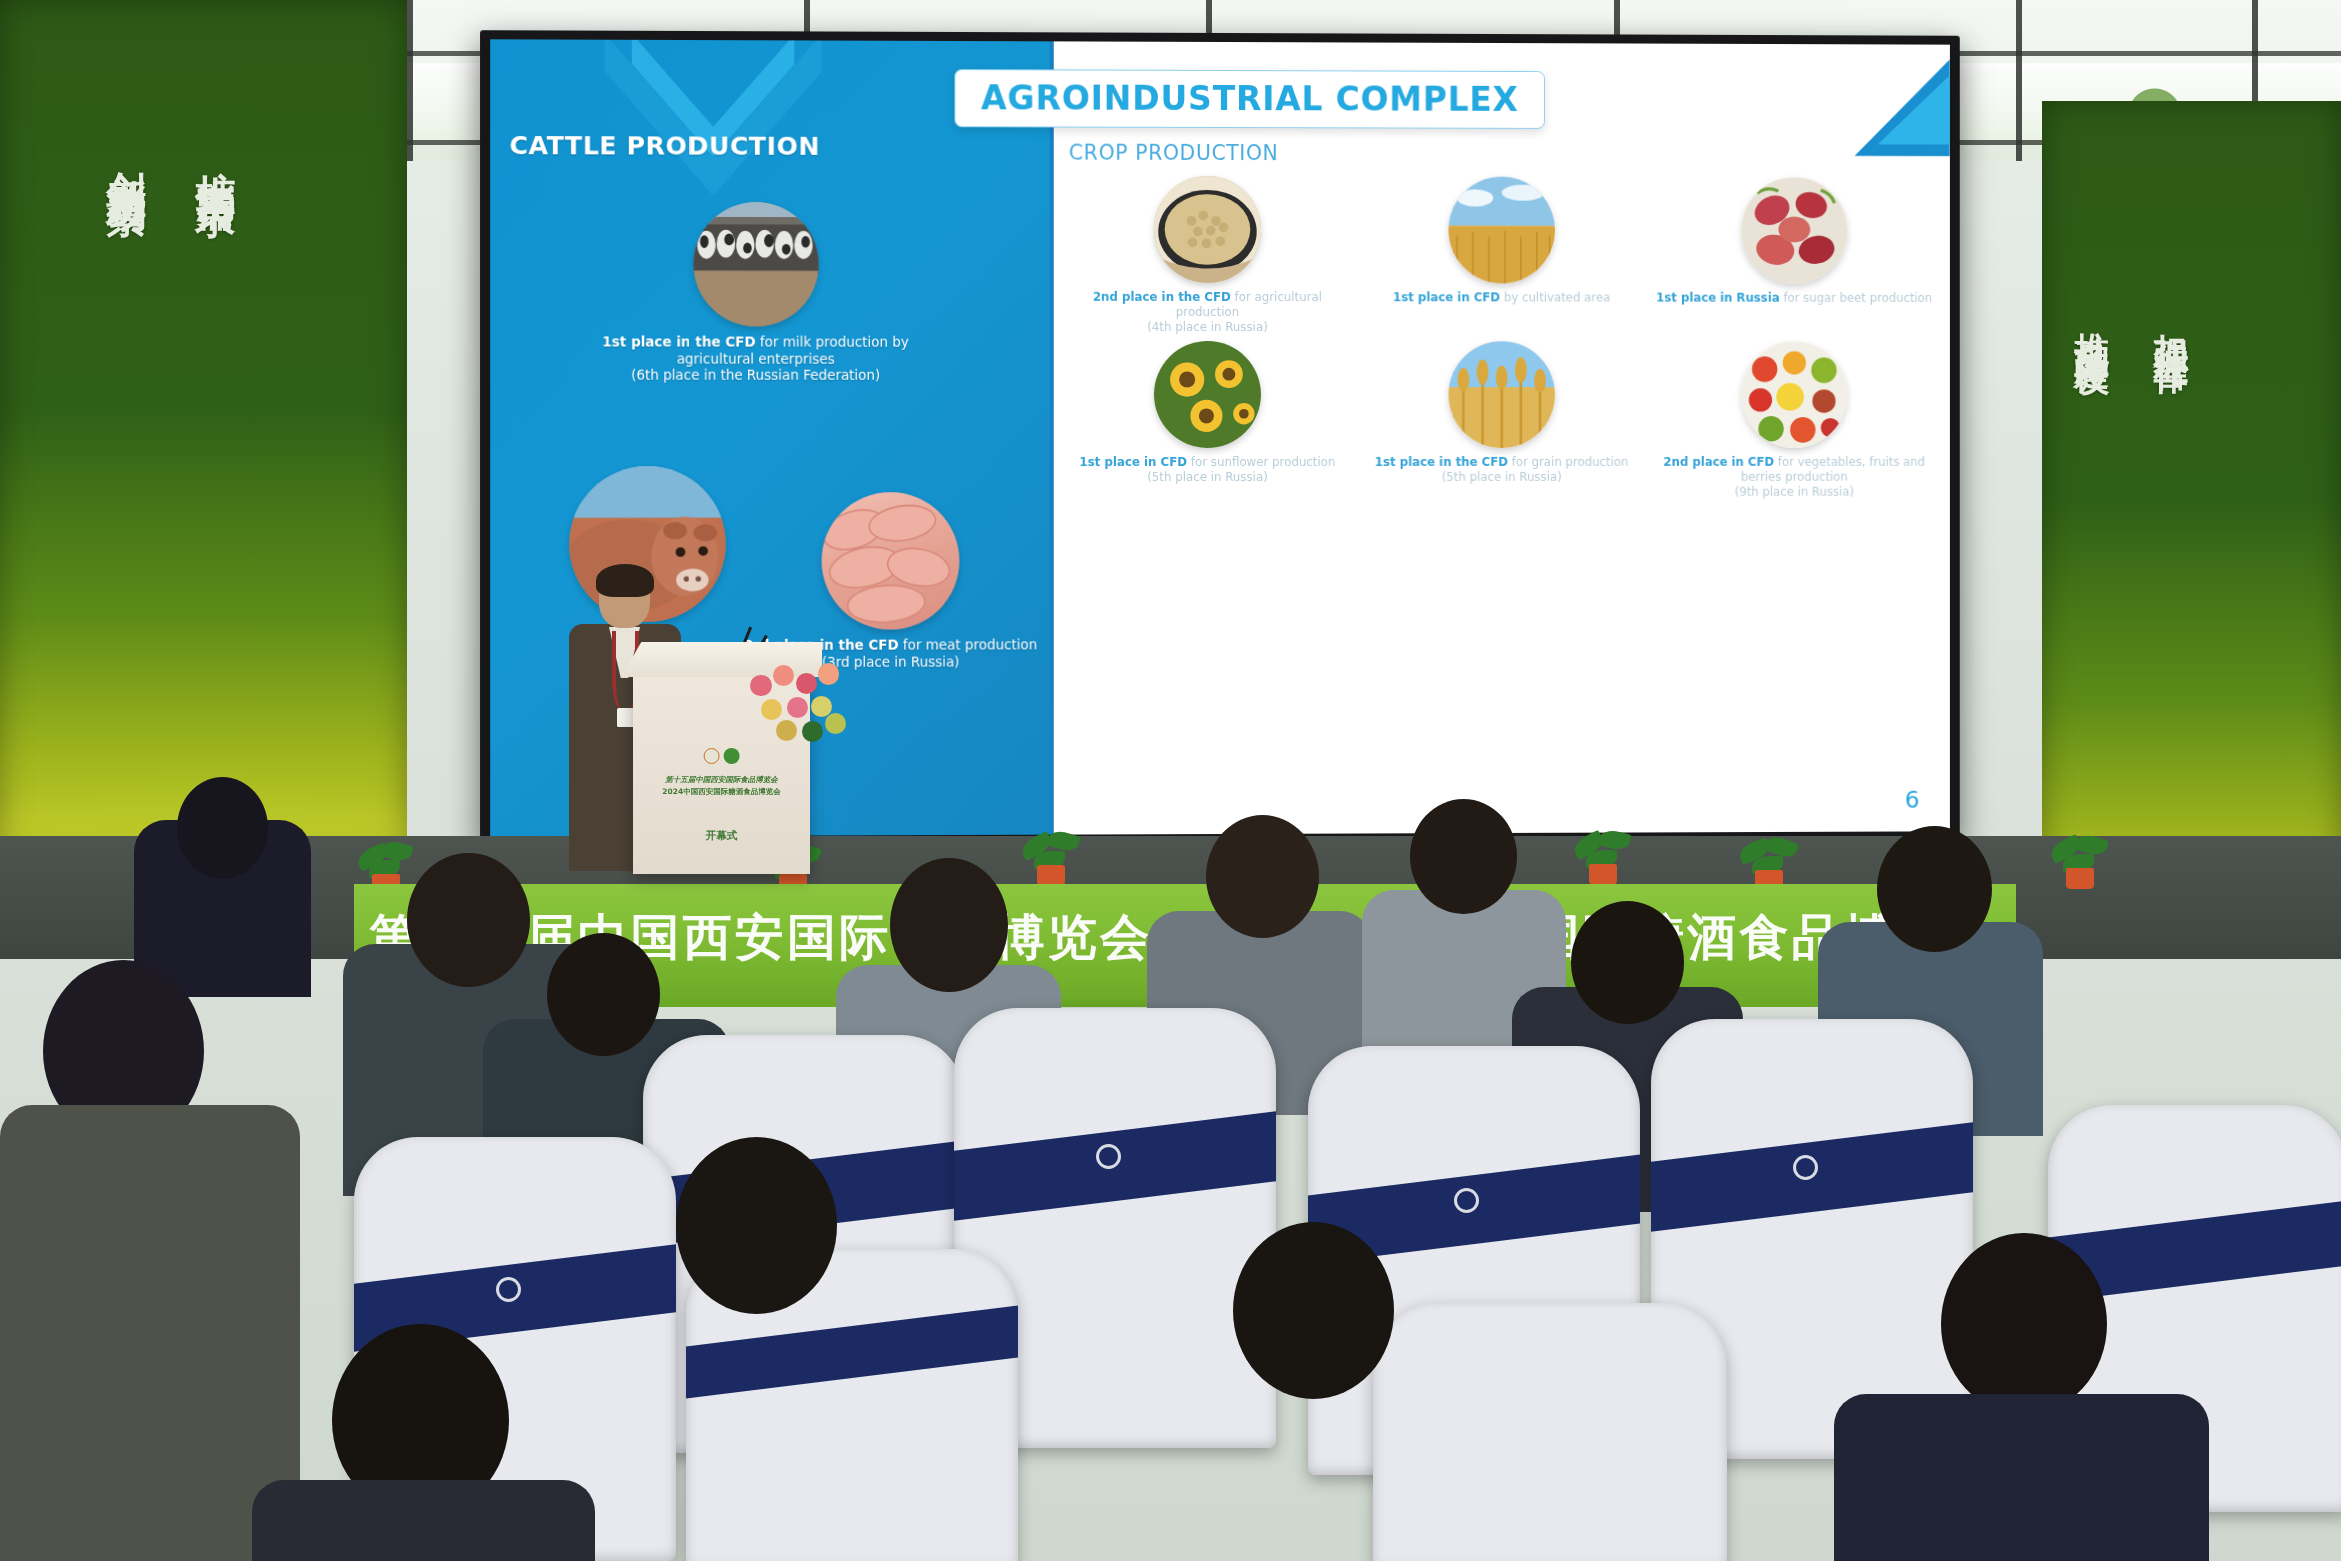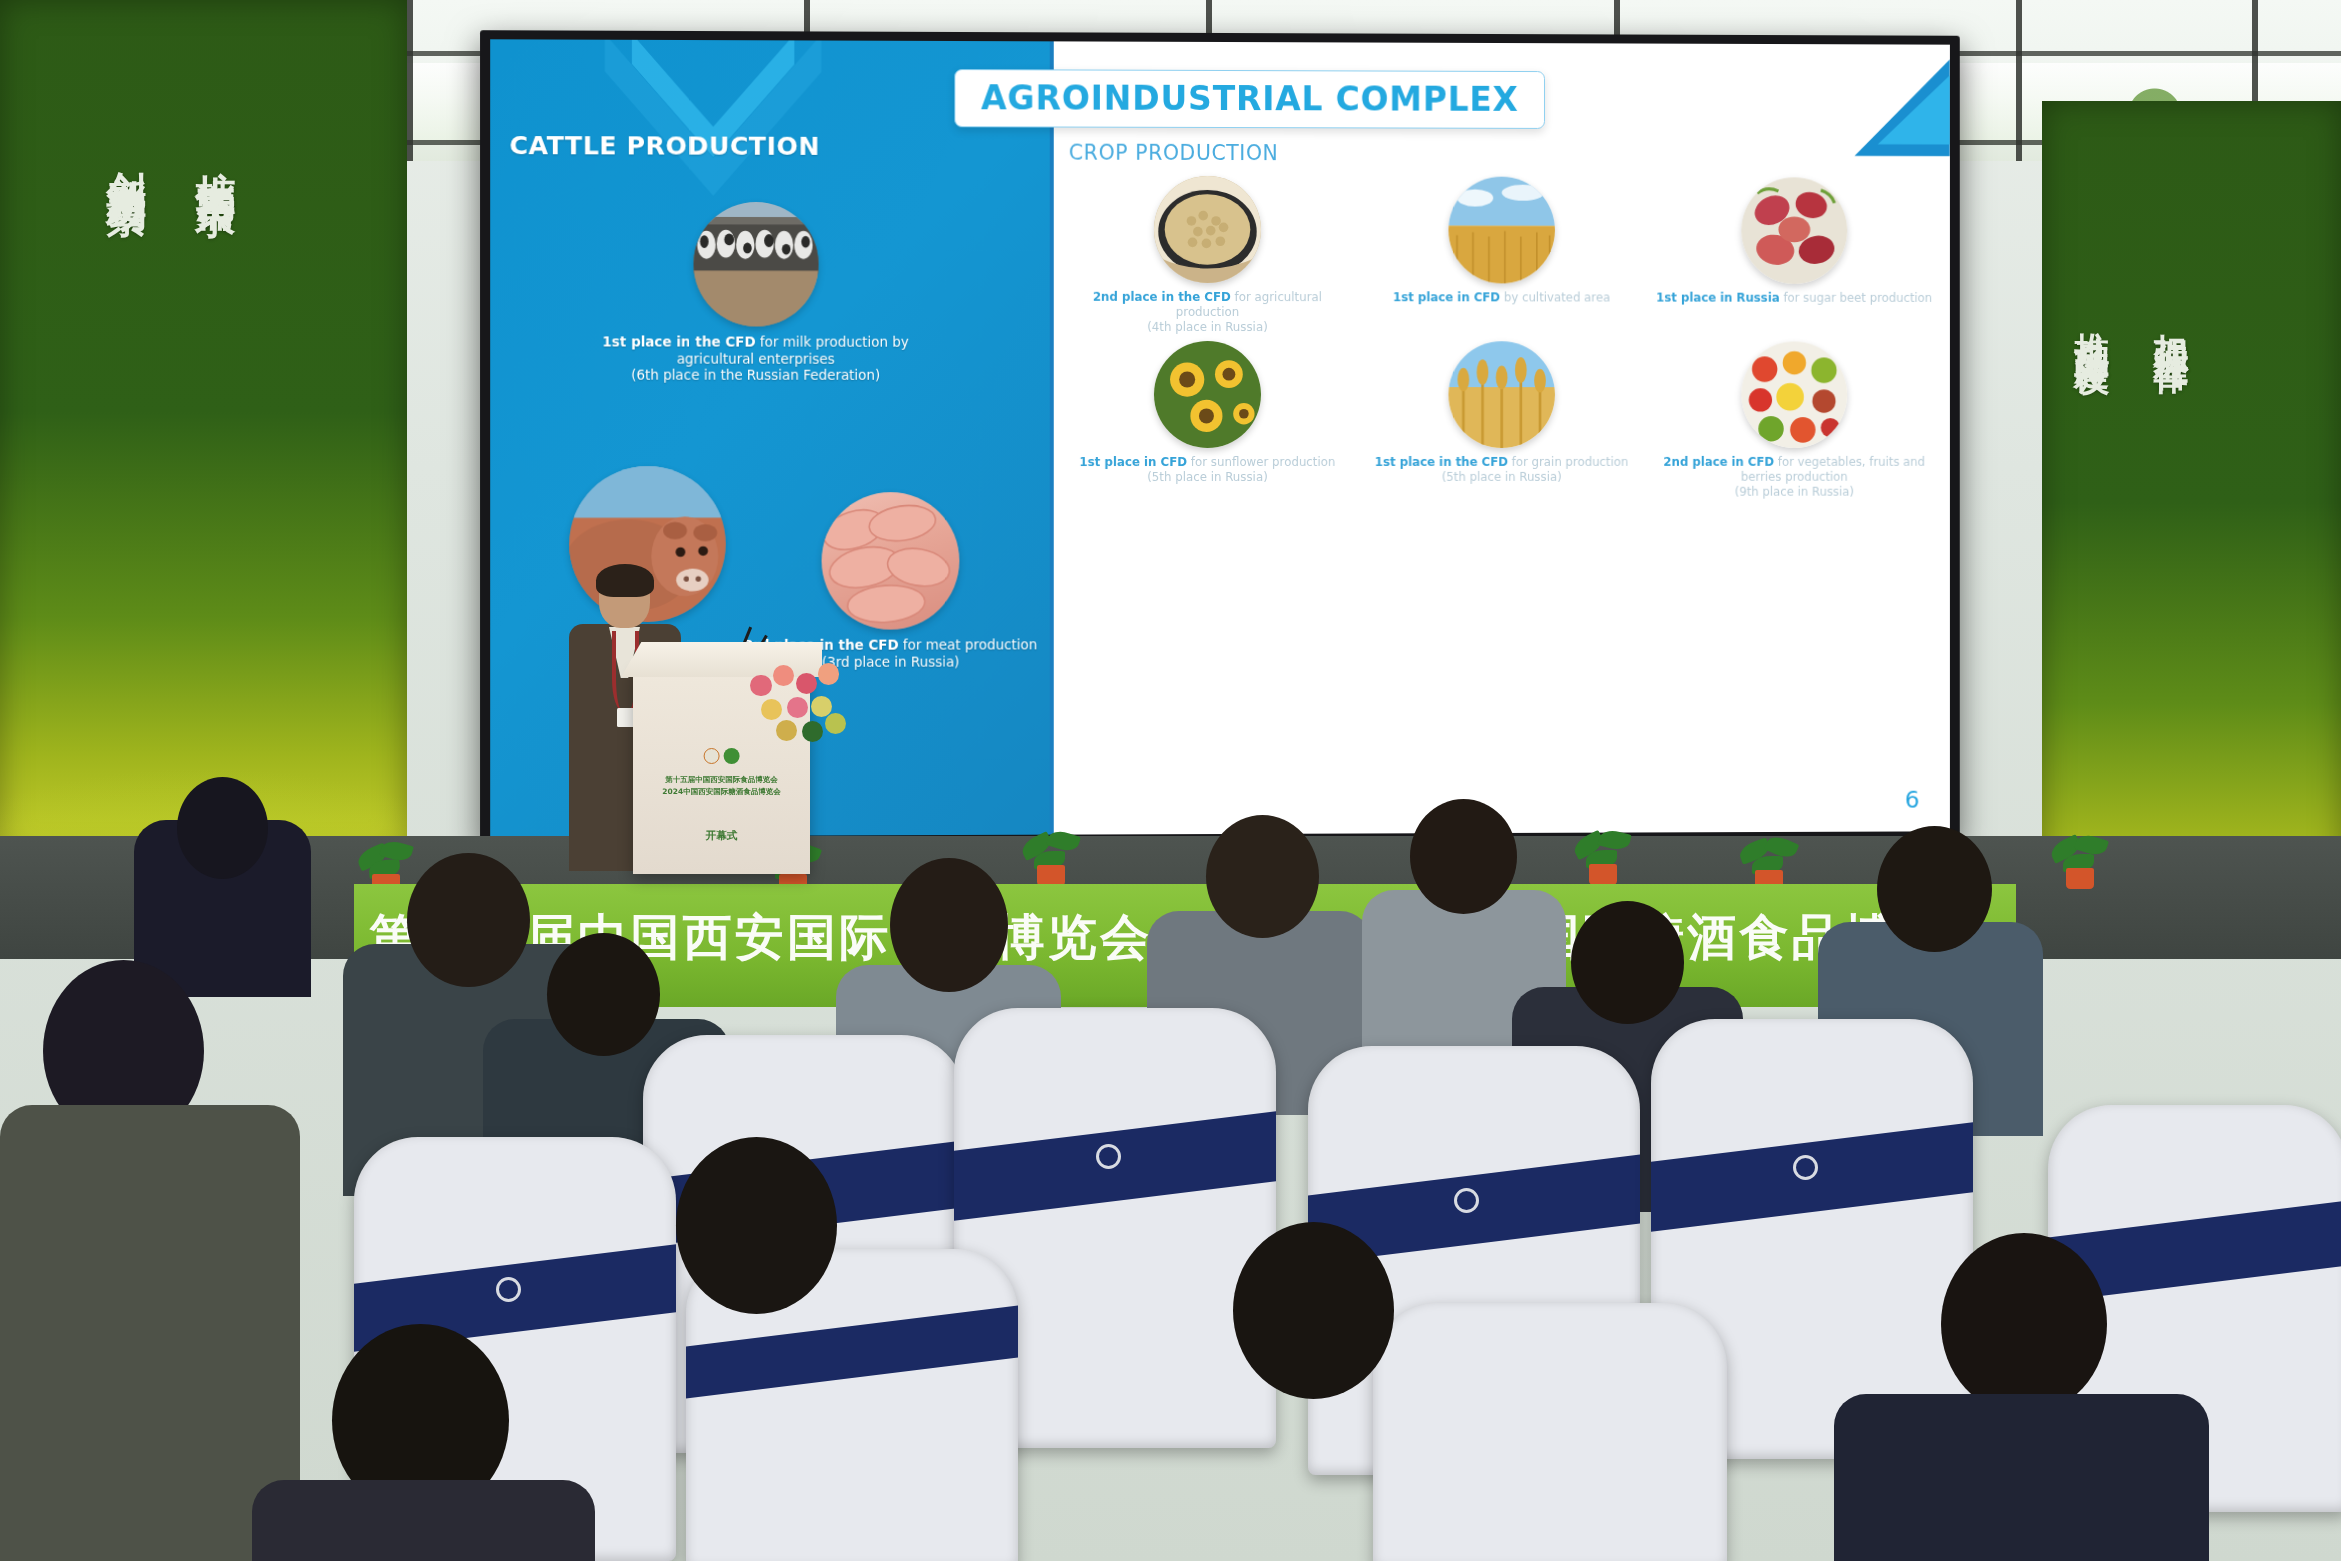--- a/index.html
+++ b/index.html
@@ -472,21 +472,21 @@
 
   <div class="mic" style="left:723px;top:622px;transform:rotate(22deg);"></div>
   <div class="mic" style="left:730px;top:626px;transform:rotate(30deg);"></div>
 
   <div class="podium">
     <div class="podium-top"></div>
     <div class="pod-logos">
       <div class="pod-logo" style="background:#e6e2d4;border:1.1px solid #c8752a;"></div>
       <div class="pod-logo" style="background:#3f8f35;"></div>
     </div>
-    <div class="pod-line" style="top:107px;">第十五届中国西安国际食品博览会</div>
+    <div class="pod-line" style="top:107px;font-style:italic;">第十五届中国西安国际食品博览会</div>
     <div class="pod-line" style="top:119px;">2024中国西安国际糖酒食品博览会</div>
     <div class="pod-line" style="top:161px;font-size:10.7px;">开幕式</div>
   </div>
 
   <div class="flowers">
     <div class="fl" style="left:5.4px;top:18px;background:#e1697a;"></div>
     <div class="fl" style="left:28px;top:7.5px;background:#ef8d7e;"></div>
     <div class="fl" style="left:51px;top:16px;background:#d9566b;"></div>
     <div class="fl" style="left:73px;top:6.4px;background:#f0a07f;"></div>
     <div class="fl" style="left:16px;top:42px;background:#e8c35a;"></div>

